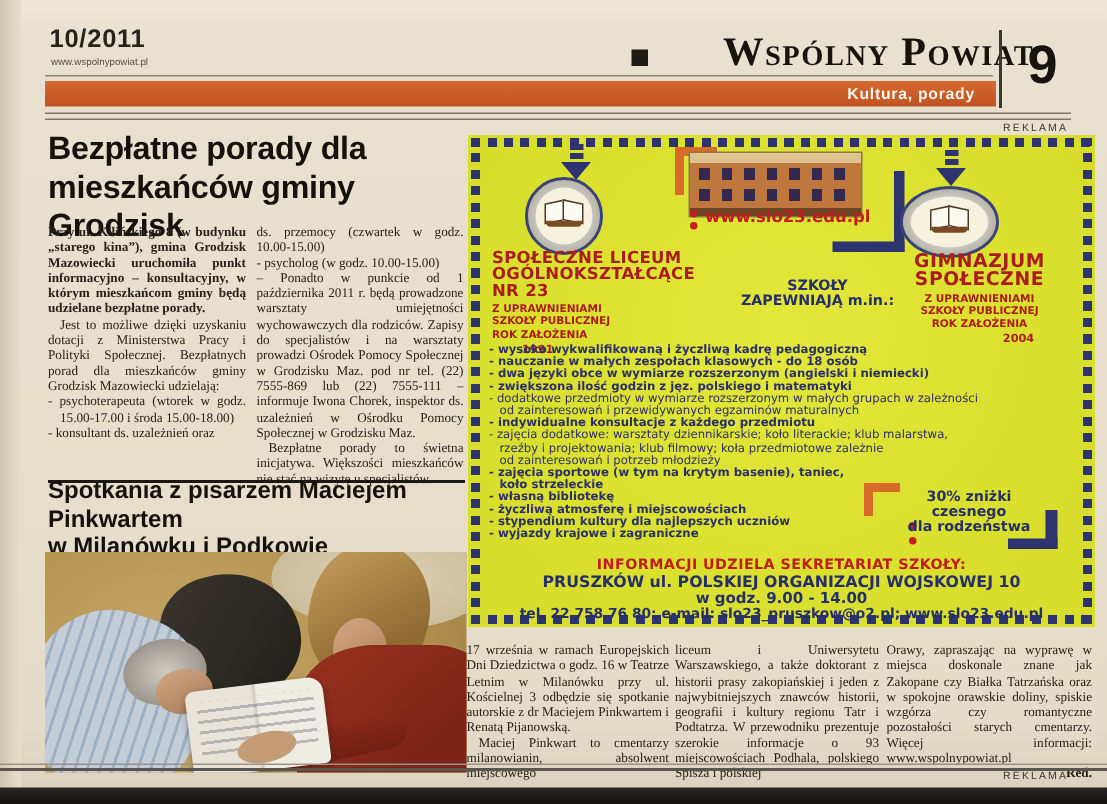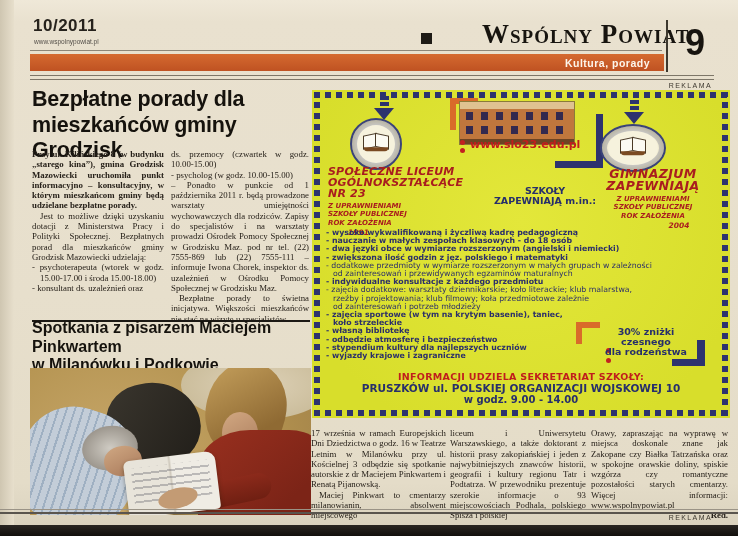--- a/index.html
+++ b/index.html
@@ -101,21 +101,21 @@
   .emblem .book i.r{right:0;transform:skewY(12deg);}
   .emblem .book u{position:absolute;left:1px;bottom:0;width:24px;height:4px;background:#7a4a22;border-radius:0 0 3px 3px;}
   .bldg{left:148px;top:12px;width:114px;height:42px;
     background:linear-gradient(#dfc291 0 16%,#c0773d 16% 88%,#6d4423 88%);box-shadow:0 0 0 1px #8a7b3a;}
   .bldg .row{position:absolute;left:6px;width:102px;height:8px;
     background:repeating-linear-gradient(90deg,#33294e 0 7px,transparent 7px 15px);}
   .br-orange{background:#d96b2a;}
   .br-navy{background:#2d336e;}
   .red-dot{width:5px;height:5px;border-radius:50%;background:#c32020;}
   .ad-web{left:158px;top:48px;font:bold 11px "DejaVu Sans",sans-serif;color:#c31c1c;}
-  .school{color:#a91d1f;font-weight:bold;font-style:italic;}
+  .school{color:#a91d1f;font-weight:bold;}
   .s-left{left:16px;top:76px;width:140px;}
   .s-left .nm{font-size:11px;line-height:11px;white-space:pre-line;letter-spacing:.2px;}
   .s-sub{font-size:7px;line-height:8px;white-space:pre-line;margin-top:3px;}
   .s-year{font-size:7.5px;margin-top:1px;}
   .s-right{left:274px;top:78px;width:134px;text-align:center;}
   .s-right .nm{font-size:12.5px;line-height:12px;white-space:pre-line;letter-spacing:.4px;}
   .s-right .s-year{transform:translateX(26px);}
   .provide{left:180px;top:96px;width:106px;text-align:center;font-weight:bold;color:#272f6b;
     font-size:9.5px;line-height:9.5px;white-space:pre-line;}
   .bullets{left:14px;top:139px;width:394px;color:#2b2f6a;font-size:7.8px;line-height:8.2px;font-weight:bold;}
@@ -243,59 +243,60 @@
 SZKOŁY PUBLICZNEJ</div>
       <div class="s-sub" style="margin-top:1px;">ROK ZAŁOŻENIA</div>
       <div class="s-year" style="padding-left:20px;">1991</div>
     </div>
 
     <div class="abs provide">SZKOŁY
 ZAPEWNIAJĄ m.in.:</div>
 
     <div class="abs school s-right">
       <div class="nm">GIMNAZJUM
-ZAPEWNIAJĄ</div>
+SPOŁECZNE</div>
       <div class="s-sub">Z UPRAWNIENIAMI
 SZKOŁY PUBLICZNEJ</div>
       <div class="s-sub" style="margin-top:1px;">ROK ZAŁOŻENIA</div>
       <div class="s-year">2004</div>
     </div>
 
     <div class="abs bullets">
       <p>- wysoko wykwalifikowaną i życzliwą kadrę pedagogiczną</p>
       <p>- nauczanie w małych zespołach klasowych - do 18 osób</p>
       <p>- dwa języki obce w wymiarze rozszerzonym (angielski i niemiecki)</p>
       <p>- zwiększona ilość godzin z jęz. polskiego i matematyki</p>
       <p class="norm">- dodatkowe przedmioty w wymiarze rozszerzonym w małych grupach w zależności
 od zainteresowań i przewidywanych egzaminów maturalnych</p>
       <p>- indywidualne konsultacje z każdego przedmiotu</p>
       <p class="norm">- zajęcia dodatkowe: warsztaty dziennikarskie; koło literackie; klub malarstwa,
 rzeźby i projektowania; klub filmowy; koła przedmiotowe zależnie
 od zainteresowań i potrzeb młodzieży</p>
       <p>- zajęcia sportowe (w tym na krytym basenie), taniec,
 koło strzeleckie</p>
       <p>- własną bibliotekę</p>
-      <p>- odbędzie atmosferę i bezpieczeństwo</p>
+      <p>- życzliwą atmosferę i miejscowościach</p>
       <p>- stypendium kultury dla najlepszych uczniów</p>
       <p>- wyjazdy krajowe i zagraniczne</p>
     </div>
 
     <div class="abs br-orange" style="left:264px;top:232px;width:24px;height:6px;"></div>
     <div class="abs br-orange" style="left:264px;top:232px;width:6px;height:22px;"></div>
     <div class="abs red-dot" style="left:294px;top:258px;"></div>
     <div class="abs red-dot" style="left:294px;top:268px;"></div>
     <div class="abs discount">30% zniżki
 czesnego
 dla rodzeństwa</div>
     <div class="abs br-navy" style="left:385px;top:250px;width:8px;height:26px;"></div>
     <div class="abs br-navy" style="left:360px;top:269px;width:33px;height:7px;"></div>
 
     <div class="abs info inf1">INFORMACJI UDZIELA SEKRETARIAT SZKOŁY:</div>
     <div class="abs info inf2">PRUSZKÓW ul. POLSKIEJ ORGANIZACJI WOJSKOWEJ 10</div>
     <div class="abs info inf3">w godz. 9.00 - 14.00</div>
+    <div class="abs info inf4">tel. 22 758 76 80; e-mail: slo23_pruszkow@o2.pl; www.slo23.edu.pl</div>
   </div>
 
   <div class="abs bline1"></div>
   <div class="abs bline2"></div>
   <div class="abs reklama rk-bot">REKLAMA</div>
   <div class="abs blackbar"></div>
 
 </div>
 
 </body></html>

